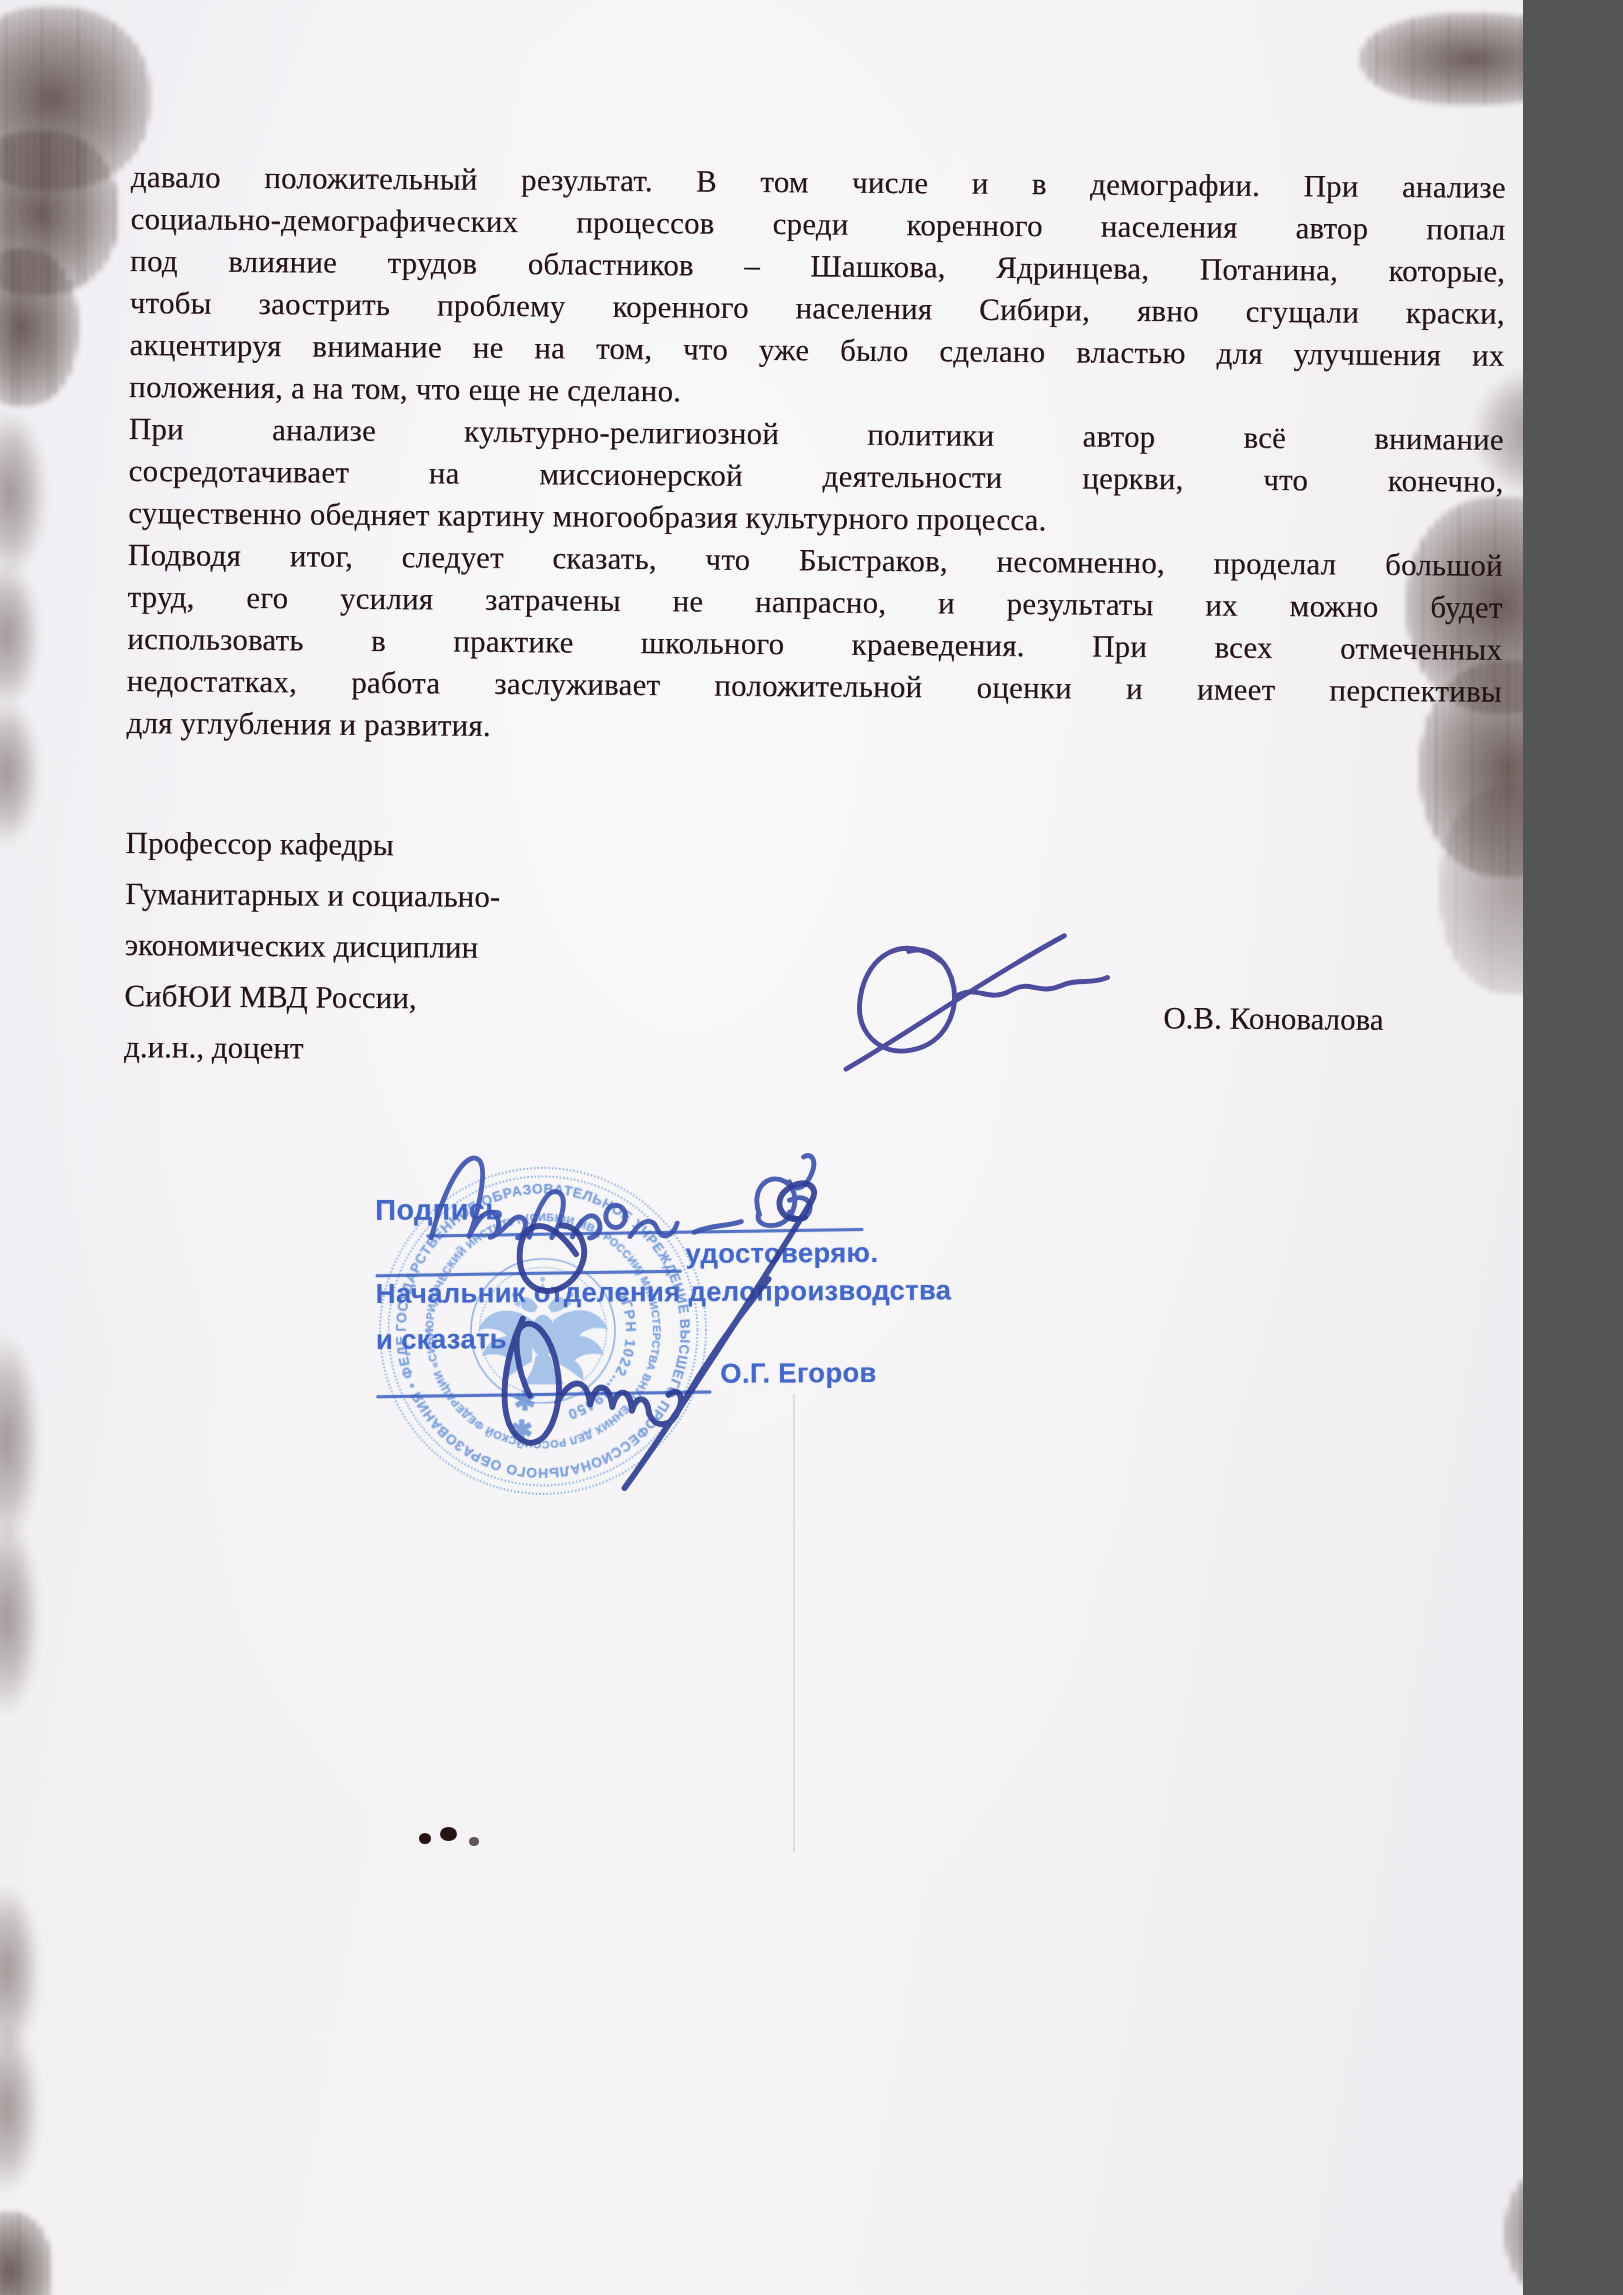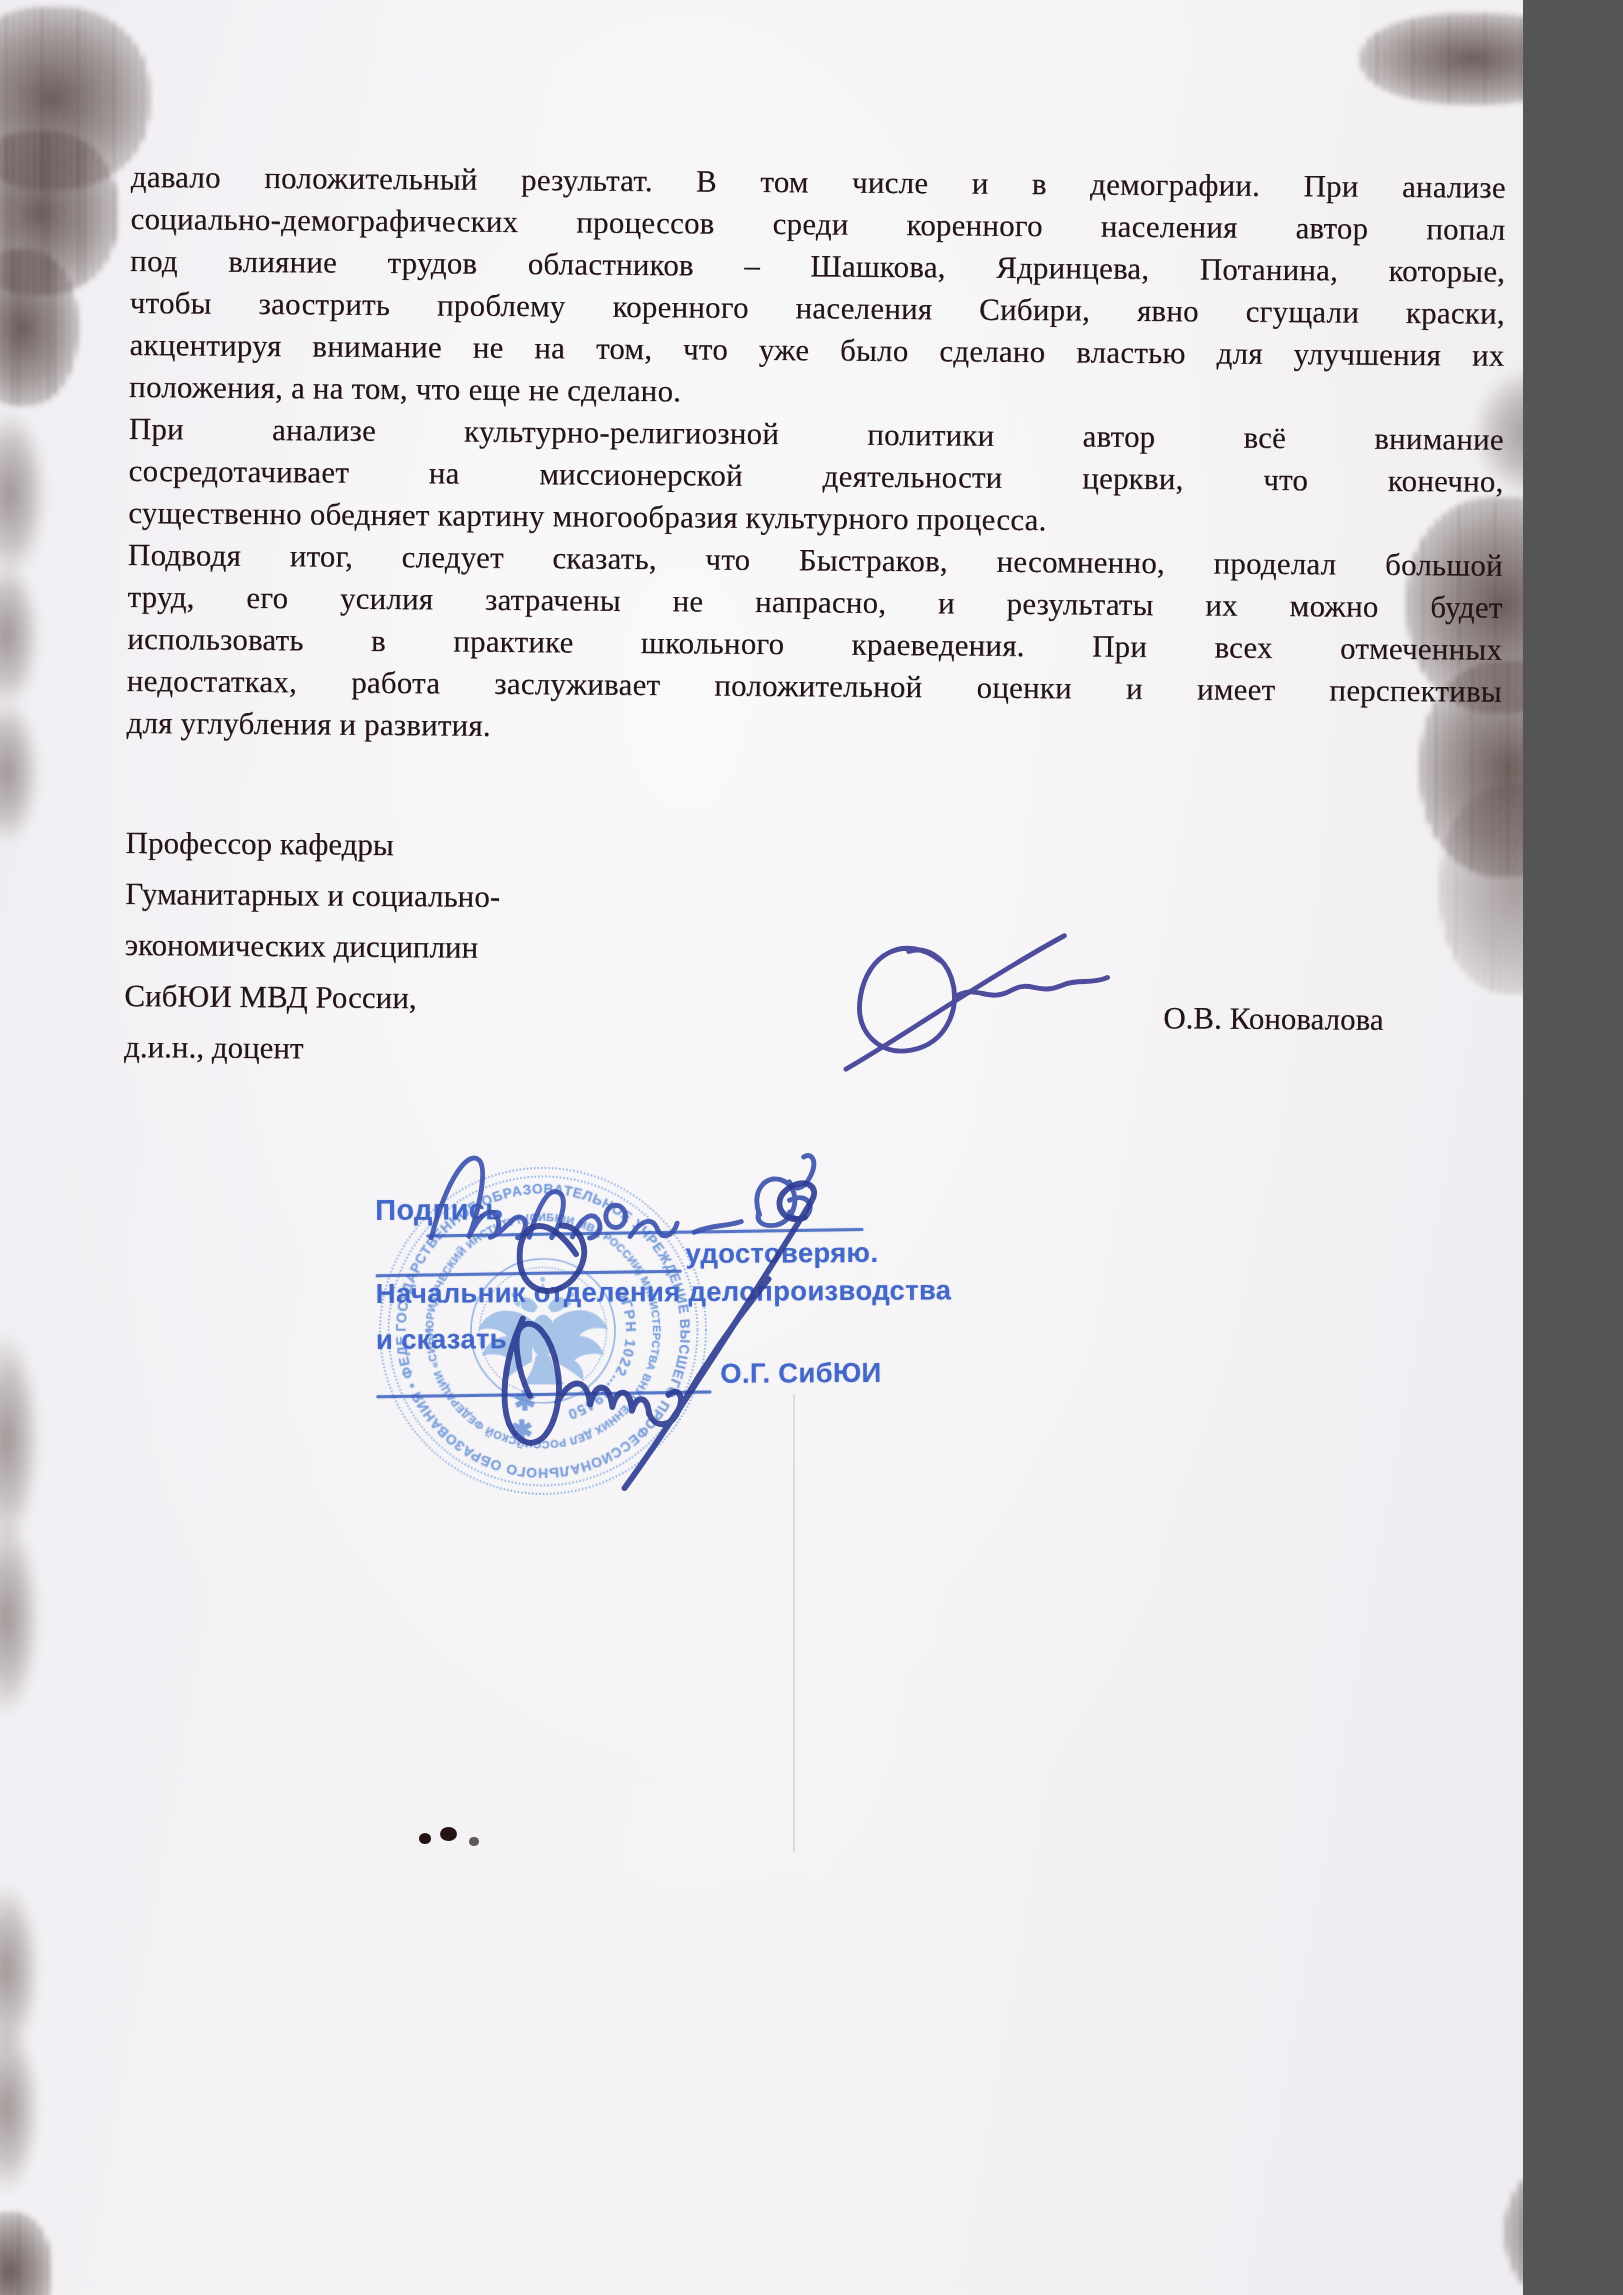--- a/index.html
+++ b/index.html
@@ -162,21 +162,21 @@
       <text class="star-text" x="-50" y="165">✱</text>
     </svg>
 
     <div class="stamp-text" style="left:376px;top:1193px;font-size:29px;">Подпись</div>
     <div class="blue-line" style="left:427px;top:1232px;width:437px;transform:rotate(-.5deg);"></div>
     <div class="stamp-text" style="left:686px;top:1239px;">удостоверяю.</div>
     <div class="blue-line" style="left:376px;top:1272px;width:306px;transform:rotate(-.5deg);"></div>
     <div class="stamp-text" style="left:376px;top:1277px;">Начальник отделения делопроизводства</div>
     <div class="stamp-text" style="left:376px;top:1323px;">и сказать</div>
     <div class="blue-line" style="left:376px;top:1393px;width:335px;transform:rotate(-.5deg);"></div>
-    <div class="stamp-text" style="left:720px;top:1359px;">О.Г. СибЮИ</div>
+    <div class="stamp-text" style="left:720px;top:1359px;">О.Г. Егоров</div>
 
     <svg class="sig-svg" style="left:420px;top:1139px;" width="458" height="108" viewBox="0 0 700 165" role="img" aria-label="Коновалова О.В.">
       <g stroke="#3a51ad" stroke-width="7.5" opacity=".9">
         <path d="M18,150 C44,56 76,16 92,32 C106,48 88,118 76,148"></path>
         <path d="M76,148 C92,116 108,102 118,118 C126,132 118,148 108,150 C128,146 142,114 156,120 C168,126 160,148 150,151"></path>
         <path d="M168,150 C182,100 200,70 216,84 C228,96 212,138 202,151"></path>
         <path d="M234,150 C248,118 266,110 274,126 C280,138 272,150 260,152"></path>
         <path d="M300,136 a15,17 0 1,1 0.2,0"></path>
         <path d="M322,150 C342,120 358,122 364,140 C372,156 388,150 394,130"></path>
         <path d="M420,144 C448,132 470,136 492,128"></path>

